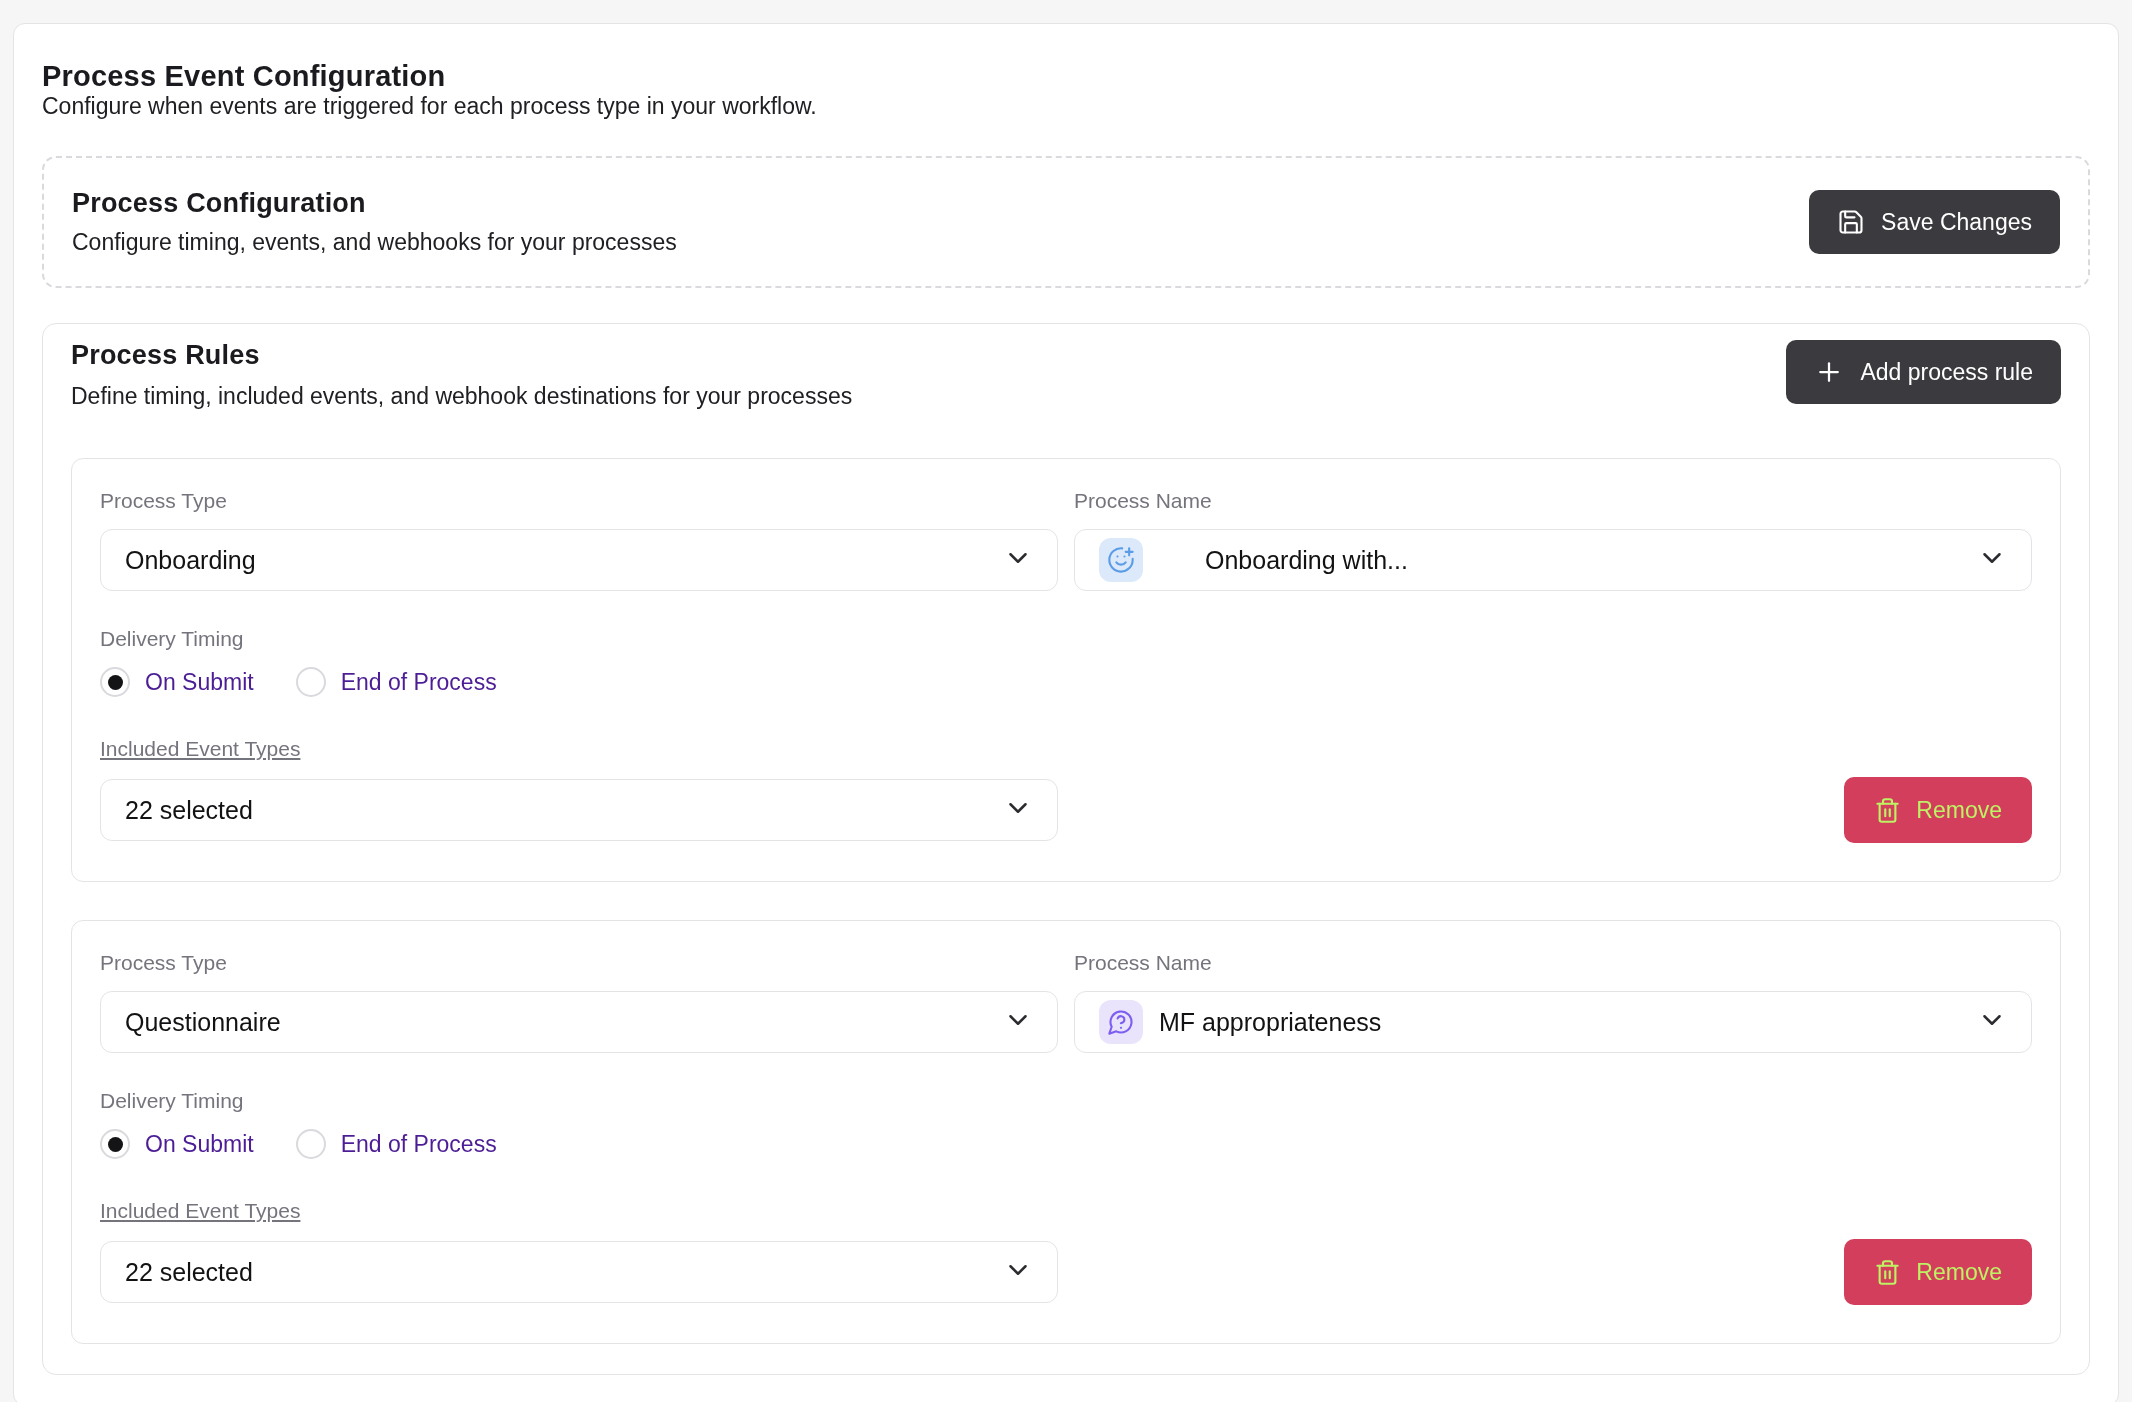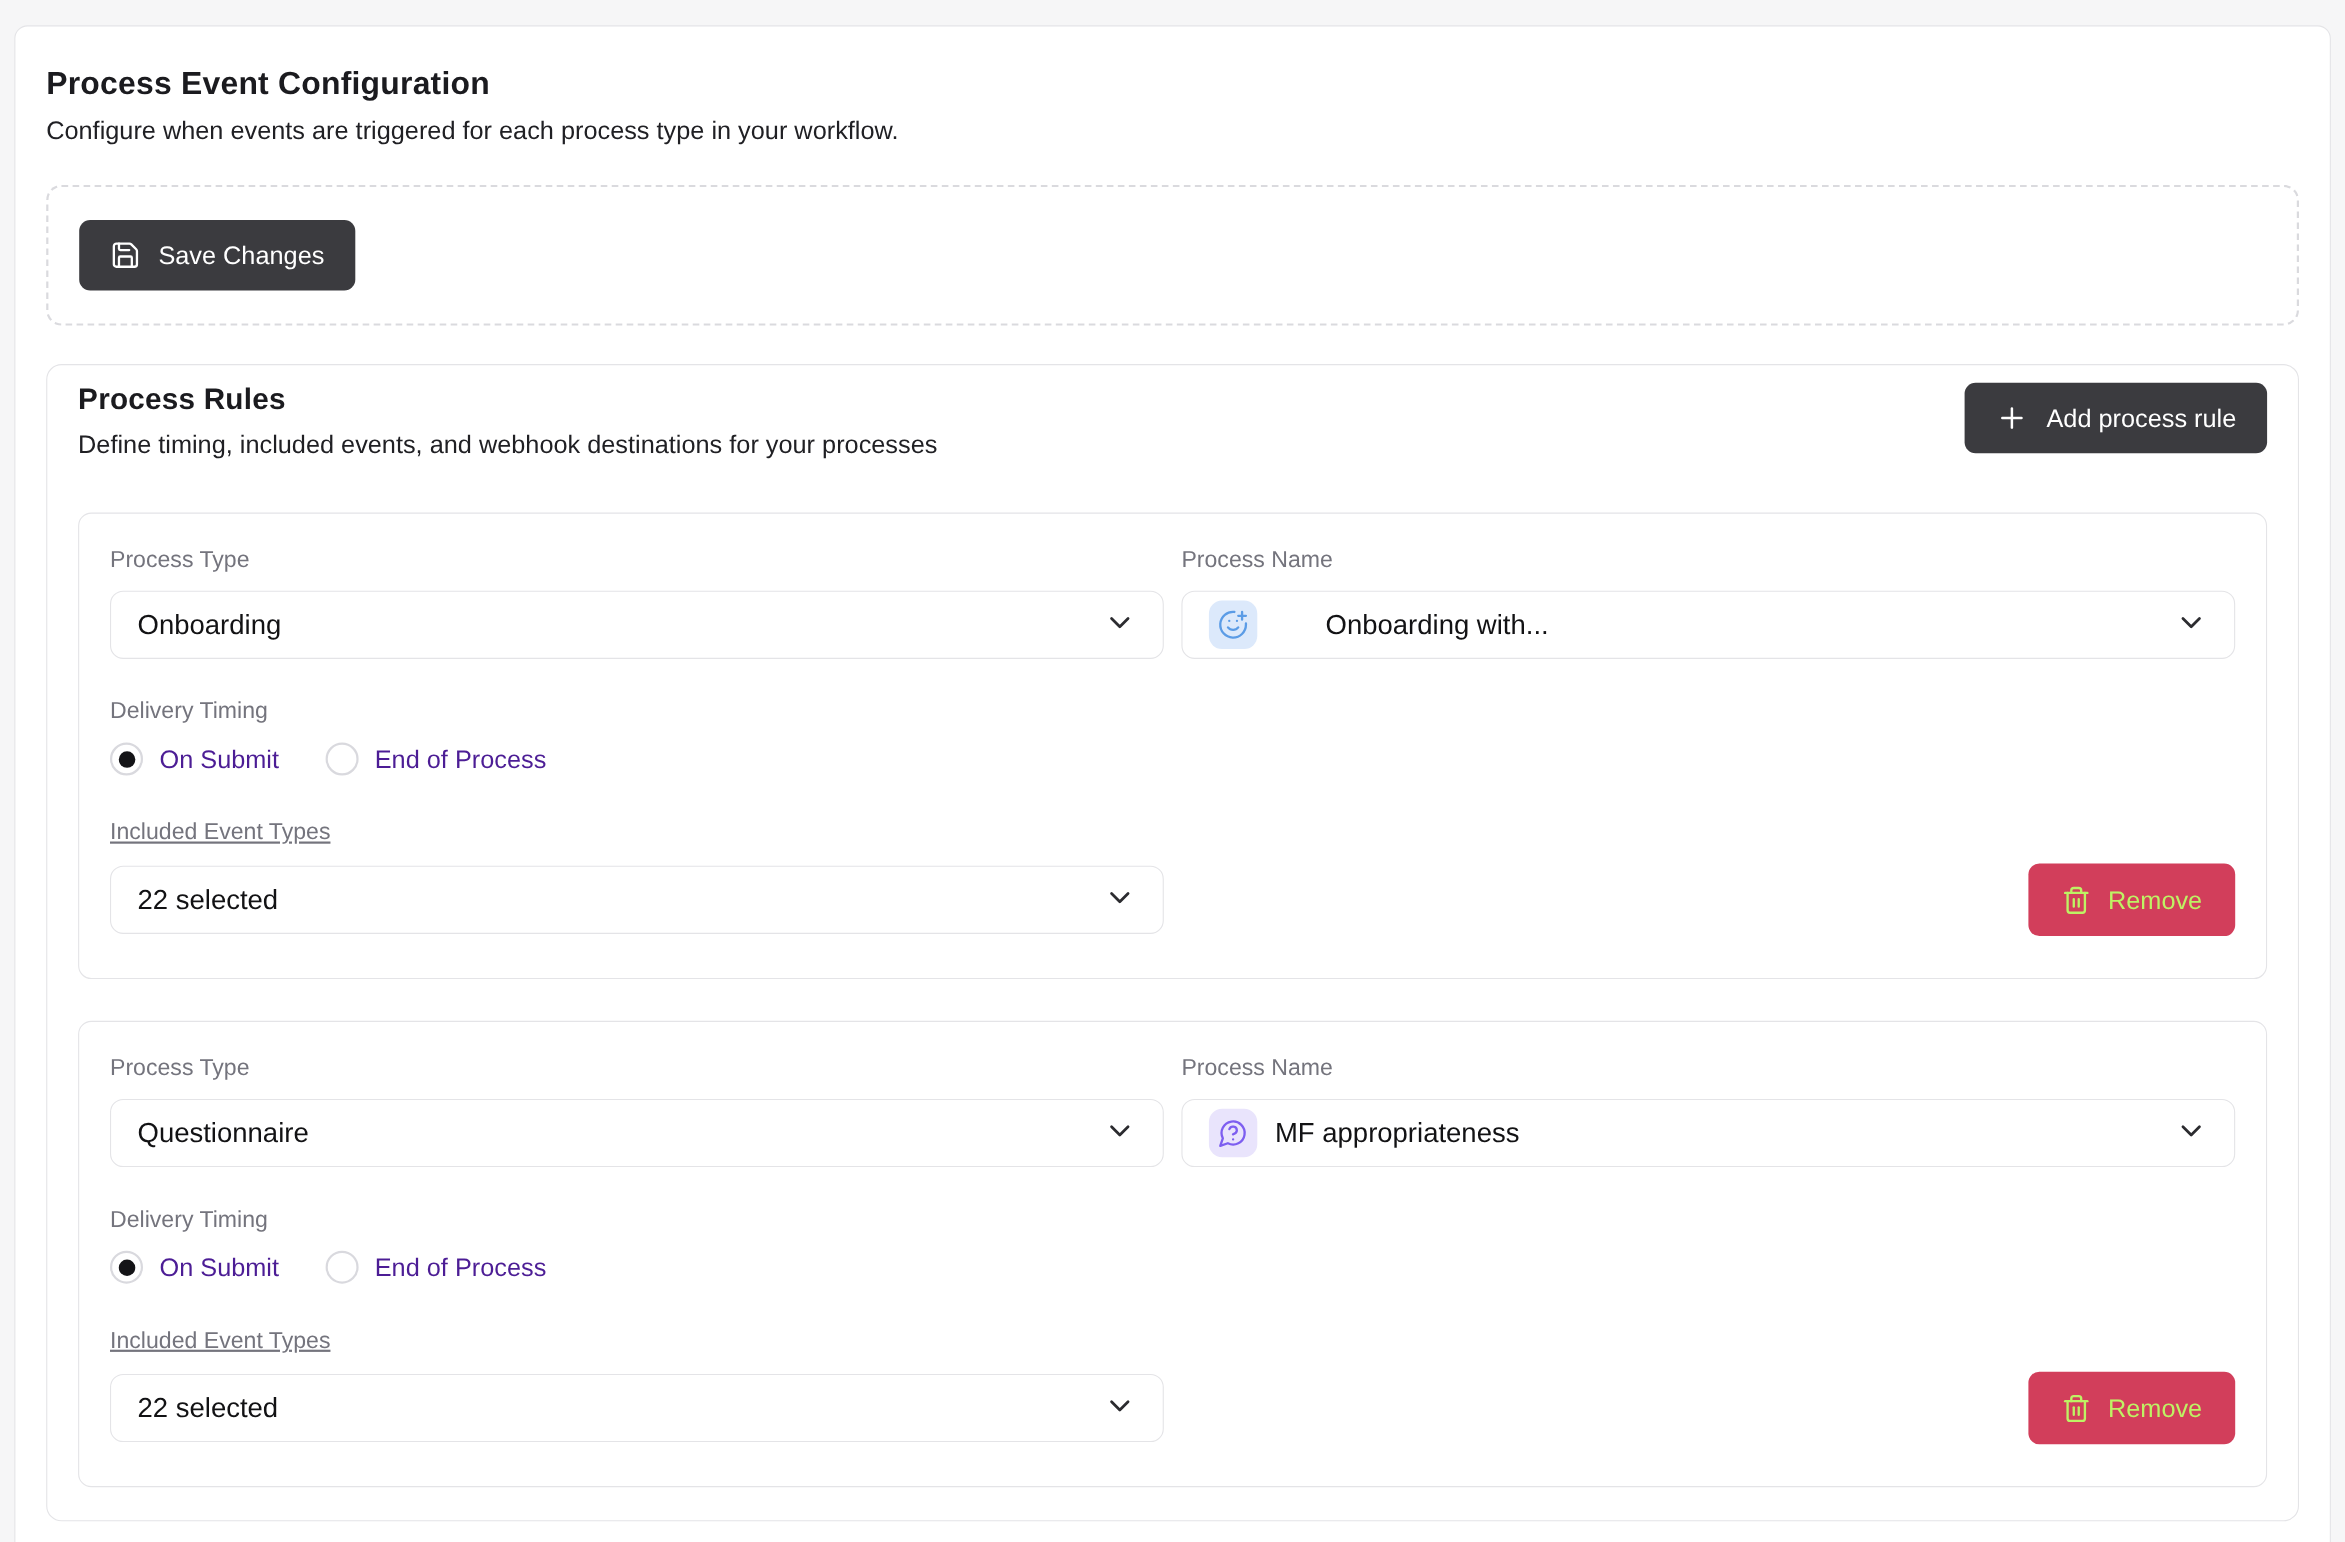--- a/index.html
+++ b/index.html
@@ -12,21 +12,21 @@
   }
   .app {
     margin: 23px 13px 17px 13px;
     min-height: 1362px;
     background: #ffffff;
     border: 1px solid #e4e4e7;
     border-radius: 12px;
     padding: 36px 28px 30px 28px;
   }
   .page-title { font-size: 29px; font-weight: 700; letter-spacing: 0.2px; }
-  .page-sub { font-size: 23px; margin-top: 12px; color: #202024; }
+  .page-sub { font-size: 23px; color: #202024; }
 
   
   .config-card {
     margin-top: 36px;
     border: 2px dashed #dadade;
     border-radius: 14px;
     padding: 30px 28px;
     display: flex;
     align-items: center;
     justify-content: space-between;
@@ -155,20 +155,24 @@
 </style>
 </head>
 <body>
 
 <div class="app">
 
   <h1 class="page-title">Process Event Configuration</h1>
   <p class="page-sub">Configure when events are triggered for each process type in your workflow.</p>
 
   <section class="config-card">
+    <div>
+      <h2 class="card-title">Process Configuration</h2>
+      <p class="card-sub">Configure timing, events, and webhooks for your processes</p>
+    </div>
     <button class="btn-dark">
       <span>
         <svg width="28" height="28" viewBox="0 0 24 24" fill="none" stroke="currentColor" stroke-width="1.8" stroke-linecap="round" stroke-linejoin="round">
           <path d="M15.2 3a2 2 0 0 1 1.4.6l3.8 3.8a2 2 0 0 1 .6 1.4V19a2 2 0 0 1-2 2H5a2 2 0 0 1-2-2V5a2 2 0 0 1 2-2z"></path>
           <path d="M17 21v-7a1 1 0 0 0-1-1H8a1 1 0 0 0-1 1v7"></path>
           <path d="M7 3v4a1 1 0 0 0 1 1h7"></path>
         </svg>
       </span>
       <span>Save Changes</span>
     </button>

